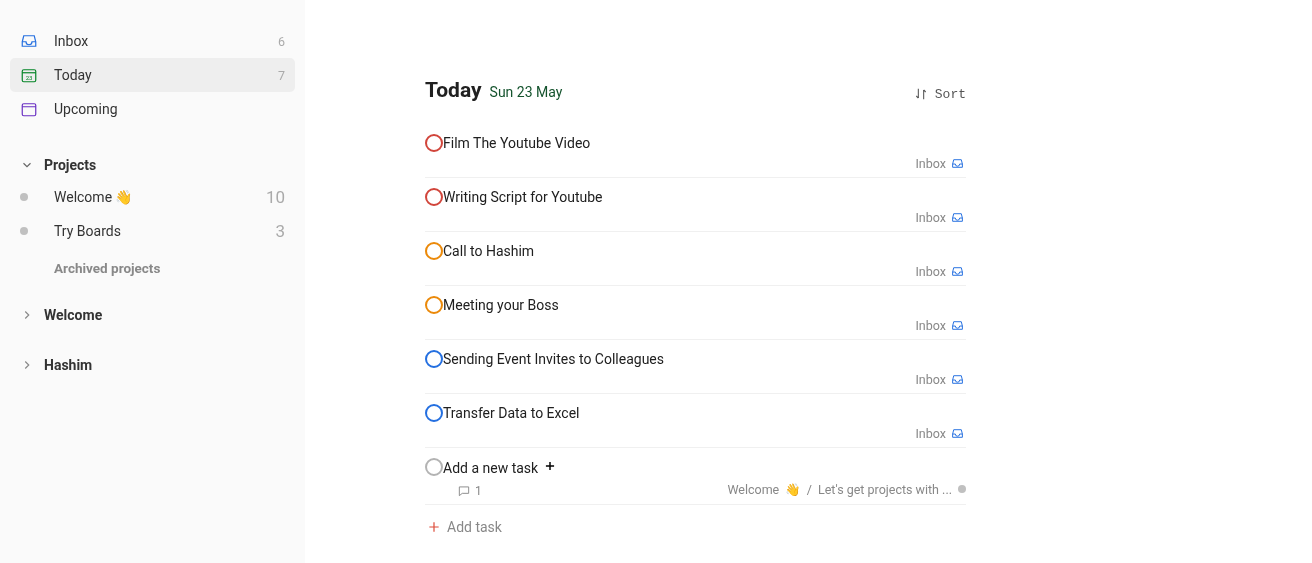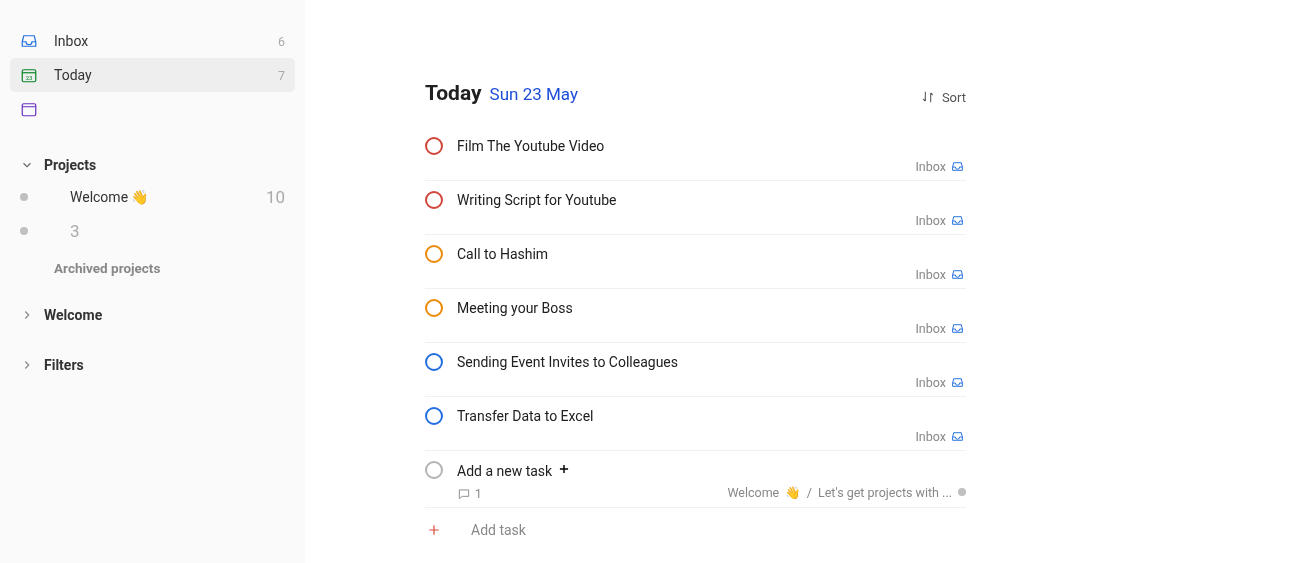--- a/index.html
+++ b/index.html
@@ -9,52 +9,52 @@
   .sidebar { width:305px; background:#fafafa; padding:24px 10px 0 10px; border-right:0; }
   .nav-item { display:flex; align-items:center; height:34px; padding:0 10px; border-radius:5px; cursor:pointer; }
   .nav-item.active { background:#eeeeee; }
   .nav-icon { width:24px; display:flex; align-items:center; justify-content:flex-start; margin-right:10px; }
   .nav-label { flex:1; color:#333; }
   .nav-count { color:#aaa; font-size:12.5px; }
   .section { margin-top:24px; }
   .section-header { display:flex; align-items:center; height:30px; padding:0 10px; cursor:pointer; }
   .section-chevron { width:24px; display:flex; align-items:center; justify-content:flex-start; color:#666; margin-right:0; }
   .section-title { font-weight:700; color:#333; }
-  .proj-item { display:flex; align-items:center; height:34px; padding:0 10px; border-radius:5px; cursor:pointer;gap:16px; }
+  .proj-item { display:flex; align-items:center; height:34px; padding:0 10px; border-radius:5px; cursor:pointer; }
   .proj-bullet { width:24px; display:flex; align-items:center; justify-content:flex-start; margin-right:10px; }
   .proj-bullet .dot { width:8px; height:8px; border-radius:50%; background:#c0c0c0; }
   .proj-label { flex:1; color:#333; }
   .proj-count { color:#aaa; font-size:17px; }
   .archived { color:#888; padding:12px 10px 0 44px; font-size:13.5px; cursor:pointer;font-weight:bold; }
   .simple-section { display:flex; align-items:center; height:30px; padding:0 10px; cursor:pointer; }
   .simple-section .chev { width:24px; display:flex; align-items:center; color:#888; }
   
   .main { flex:1; padding:36px 90px 0 120px; overflow:auto; }
   .header-row { display:flex; align-items:flex-end; justify-content:space-between; margin-bottom:22px; }
   .title-block { display:flex; align-items:baseline; gap:8px; }
   .page-title { font-size:21px; font-weight:700; }
-  .page-sub { font-size:17px; color:#1d4ed8;margin-top:48px; }
-  .sort-btn { display:flex; align-items:center; gap:6px; color:#555; font-size:13px; cursor:pointer; }
+  .page-sub { font-size:14px; color:#14532d;margin-top:48px; }
+  .sort-btn { display:flex; align-items:center; gap:6px; color:#555; font-size:13px; cursor:pointer;font-family:Liberation Mono, monospace; }
   .task { border-bottom:1px solid #f0f0f0; padding:10px 0 6px 0; }
-  .task-row { display:flex; align-items:center; gap:14px; }
+  .task-row { display:flex; align-items:center; gap:0; }
   .checkbox { width:18px; height:18px; border-radius:50%; border:2px solid #999; flex:none; cursor:pointer; }
   .checkbox.p1 { border-color:#d1453b; }
   .checkbox.p2 { border-color:#eb8909; }
   .checkbox.p3 { border-color:#246fe0; }
   .checkbox.p4 { border-color:#b3b3b3; }
   .task-title { font-size:14px; color:#202020; }
   .task-meta { display:flex; justify-content:flex-end; align-items:center; gap:5px; margin-top:4px; padding-right:2px; }
   .meta-link { font-size:12.5px; color:#888; }
   .inbox-tiny { color:#246fe0; }
   .task.special .sub-meta { display:flex; align-items:center; gap:4px; font-size:12px; color:#888; margin-left:32px; margin-top:4px; }
   .task.special .project-path { font-size:12.5px; color:#888; display:flex; align-items:center; gap:6px; }
   .task.special .project-path .dot { width:8px; height:8px; border-radius:50%; background:#c0c0c0; }
   .task.special .meta-row { display:flex; justify-content:space-between; align-items:center; margin-top:4px; }
   .add-plus { width:16px; height:16px; display:inline-flex; align-items:center; justify-content:center; }
-  .add-task-row { display:flex; align-items:center; gap:28px; padding:14px 0 0 0; cursor:pointer; }
+  .add-task-row { display:flex; align-items:center; gap:4px; padding:14px 0 0 0; cursor:pointer; }
   .add-task-row .plus { color:#dd4b39; width:18px; display:flex; align-items:center; justify-content:center; }
   .add-task-row .label { color:#888; }
   svg { display:block; }
 </style>
 </head>
 <body>
 
 <div class="app">
 
   <aside class="sidebar">
@@ -82,20 +82,21 @@
       <span class="nav-count">7</span>
     </div>
 
     <div class="nav-item">
       <span class="nav-icon">
         <svg width="18" height="18" viewBox="0 0 24 24" fill="none" stroke="#692fc2" stroke-width="1.6">
           <rect x="3" y="5" width="18" height="16" rx="2"></rect>
             <path d="M3 9 H21 M8 13 H8.01 M12 13 H12.01 M16 13 H16.01 M8 17 H8.01 M12 17 H12.01"></path>
         </svg>
       </span>
+      <span class="nav-label">Upcoming</span>
       <span class="nav-count"></span>
     </div>
 
     <div class="section">
       <div class="section-header">
         <span class="section-chevron">
           <svg width="14" height="14" viewBox="0 0 24 24" fill="none" stroke="currentColor" stroke-width="2">
               <path d="M6 9l6 6 6-6"></path>
             </svg>
         </span>
@@ -110,20 +111,21 @@
           <span>Welcome</span>
           <span>👋</span>
         </span>
         <span class="proj-count">10</span>
       </div>
 
       <div class="proj-item">
         <span class="proj-bullet">
             <span class="dot"></span>
           </span>
+        <span class="proj-label">Try Boards</span>
         <span class="proj-count">3</span>
       </div>
 
       <div class="archived">Archived projects</div>
     </div>
 
     <div class="section">
       <div class="simple-section">
         <span class="chev">
           <svg width="14" height="14" viewBox="0 0 24 24" fill="none" stroke="currentColor" stroke-width="2">
@@ -134,21 +136,21 @@
       </div>
     </div>
 
     <div class="section" style="margin-top:20px">
       <div class="simple-section">
         <span class="chev">
           <svg width="14" height="14" viewBox="0 0 24 24" fill="none" stroke="currentColor" stroke-width="2">
               <path d="M9 6l6 6-6 6"></path>
             </svg>
         </span>
-        <span class="section-title">Filters</span>
+        <span class="section-title">Hashim</span>
       </div>
     </div>
 
   </aside>
 
   <main class="main">
 
     <div class="header-row">
       <div class="title-block">
         <span class="page-title">Today</span>

